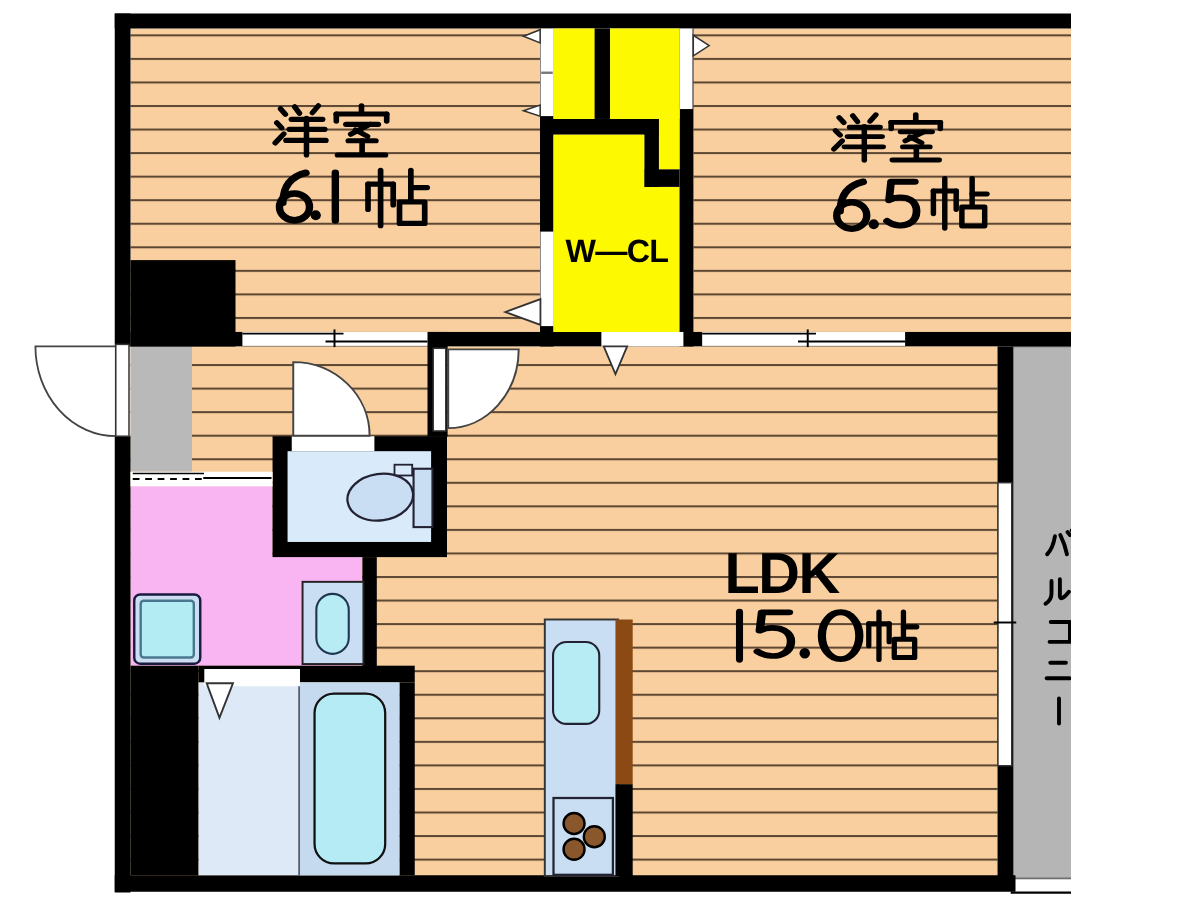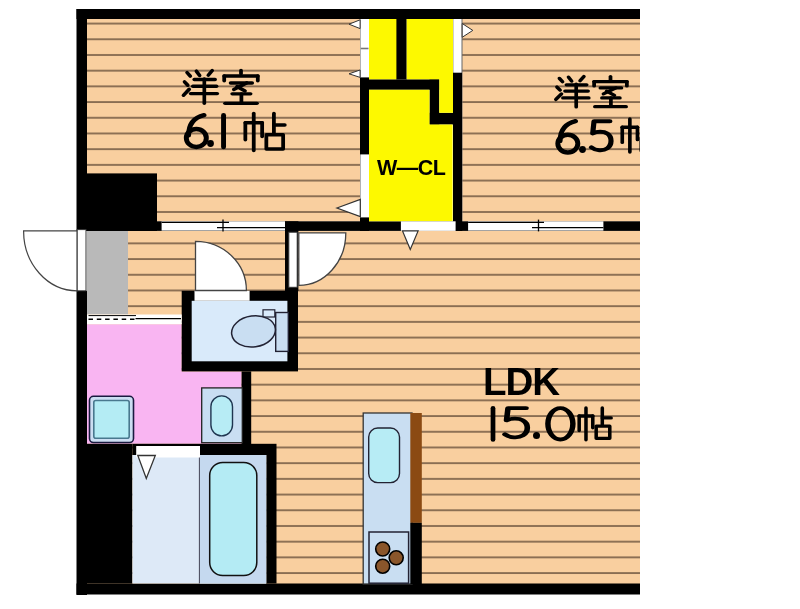--- a/index.html
+++ b/index.html
@@ -1,16 +1,16 @@
 <!DOCTYPE html>
 <html><head>
 <meta charset="utf-8">
 <style>
   html,body{margin:0;padding:0;background:#fff;}
-  .wrap{position:relative;width:640px;height:609px;background:#fff;overflow:hidden;}
+  .wrap{position:relative;width:714px;height:609px;background:#fff;overflow:hidden;}
   text{font-family:"Liberation Sans", sans-serif;}
 </style>
 </head>
 <body>
 <div class="wrap">
 <svg width="800" height="609" viewBox="0 0 800 609" xmlns="http://www.w3.org/2000/svg">
 <defs>
   <pattern id="st" width="8" height="15.7" patternUnits="userSpaceOnUse">
     <rect width="8" height="15.7" fill="#f9cf9f"></rect>
     <rect y="7.2" width="8" height="1.35" fill="#5d4733"></rect>

